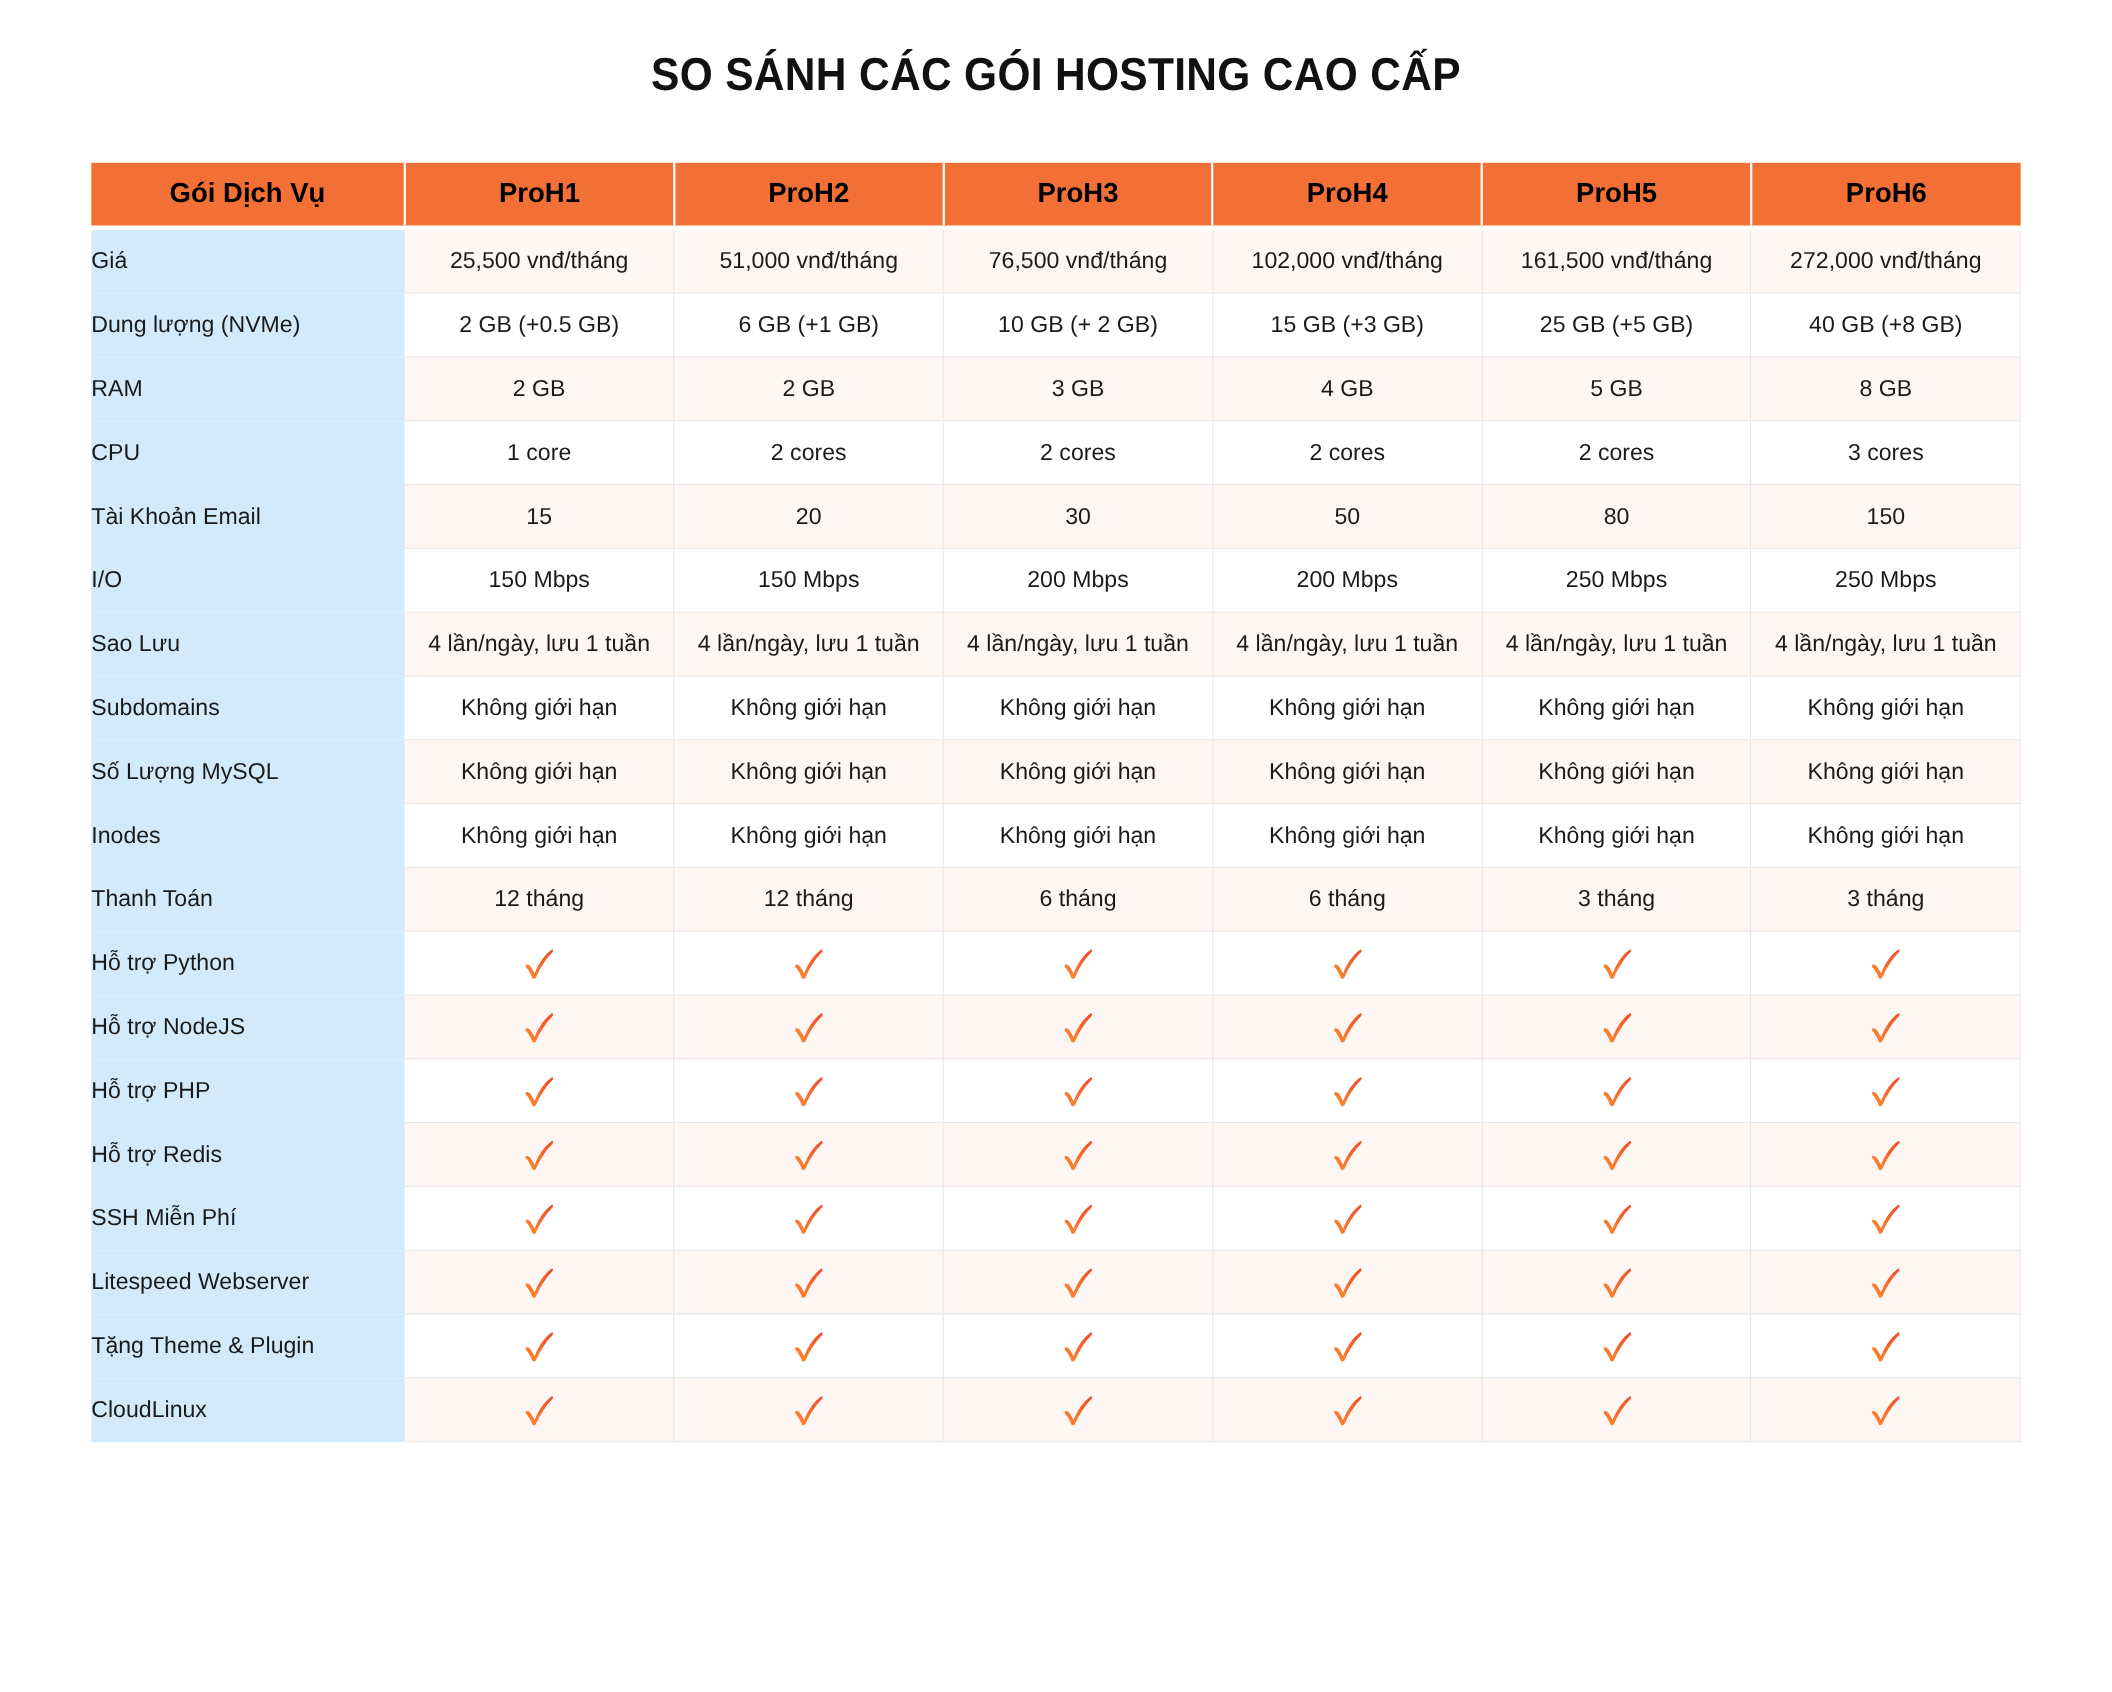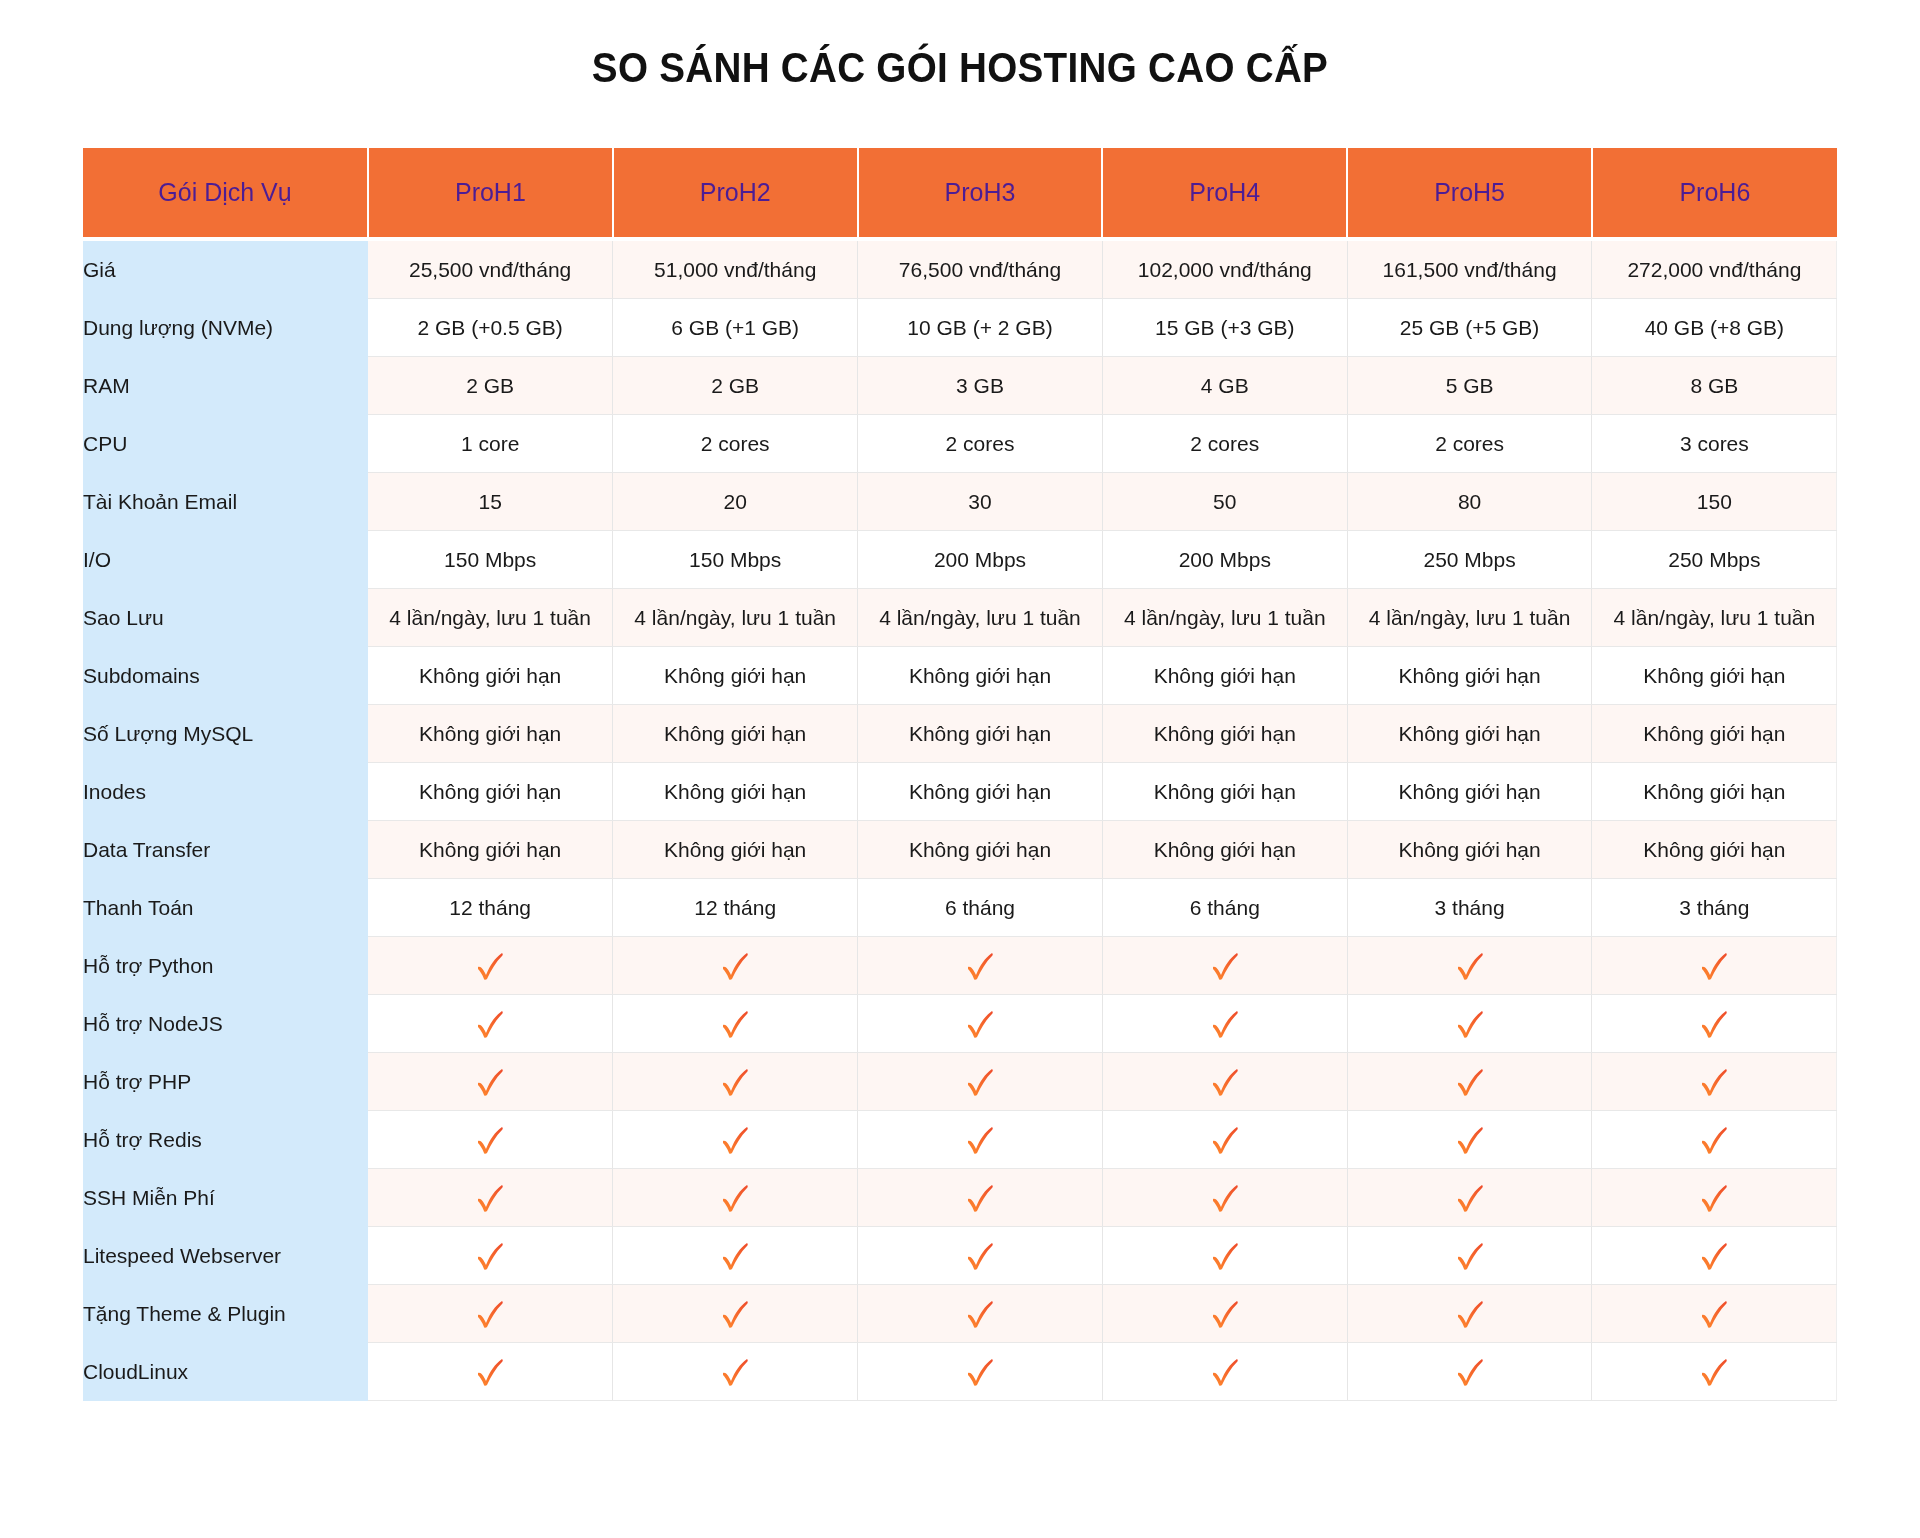--- a/index.html
+++ b/index.html
@@ -12,23 +12,23 @@
     position: absolute; left: 0; top: 44px; width: 1920px;
     text-align: center; font-size: 42px; font-weight: bold;
     letter-spacing: 0.3px; color: #111;
     transform: scaleX(0.92);
   }
   .table-wrap { position: absolute; left: 83px; top: 148px; width: 1754px; }
   table { border-collapse: collapse; width: 1754px; table-layout: fixed; }
   col.c-label { width: 285px; }
   col.c-plan { width: 244.8px; }
   thead th {
-    background: #F26F35; color: #4c1d95; height: 57px;
-    font-size: 25px; font-weight: normal; text-align: center;
-    border-right: 2px solid #ffffff; padding: 16px;
+    background: #F26F35; color: #000000; height: 57px;
+    font-size: 25px; font-weight: bold; text-align: center;
+    border-right: 2px solid #ffffff; padding: 0;
   }
   thead th:last-child { border-right: none; }
   tbody td {
     height: 57px; font-size: 21px; text-align: center; padding: 0;
     border-right: 1px solid #e6e6e6; border-bottom: 1px solid #e8e8e8;
     white-space: nowrap;
   }
   tbody td:last-child { border-right: 1px solid #eeeeee; }
   tbody td.label {
     background: #D3EAFB; text-align: left; 
@@ -151,29 +151,20 @@
         <tr>
           <td class="label">Inodes</td>
           <td class="val">Không giới hạn</td>
           <td class="val">Không giới hạn</td>
           <td class="val">Không giới hạn</td>
           <td class="val">Không giới hạn</td>
           <td class="val">Không giới hạn</td>
           <td class="val">Không giới hạn</td>
         </tr>
         <tr>
-          <td class="label">Data Transfer</td>
-          <td class="val">Không giới hạn</td>
-          <td class="val">Không giới hạn</td>
-          <td class="val">Không giới hạn</td>
-          <td class="val">Không giới hạn</td>
-          <td class="val">Không giới hạn</td>
-          <td class="val">Không giới hạn</td>
-        </tr>
-        <tr>
           <td class="label">Thanh Toán</td>
           <td class="val">12 tháng</td>
           <td class="val">12 tháng</td>
           <td class="val">6 tháng</td>
           <td class="val">6 tháng</td>
           <td class="val">3 tháng</td>
           <td class="val">3 tháng</td>
         </tr>
         <tr>
           <td class="label">Hỗ trợ Python</td>

